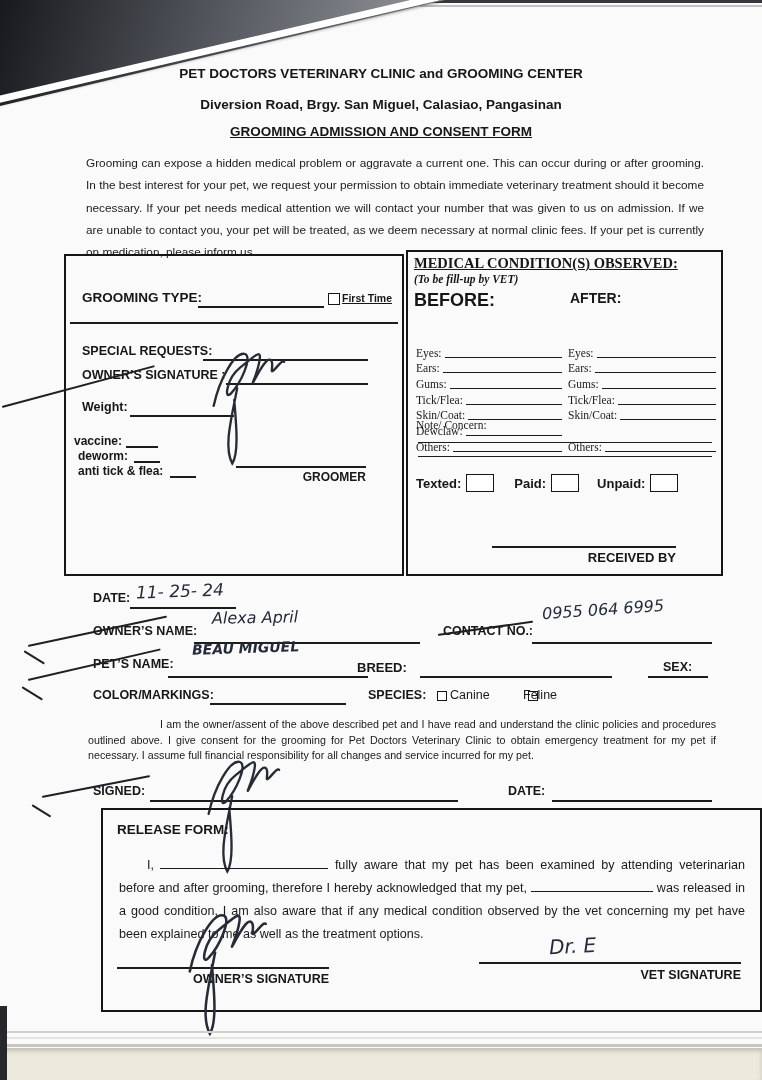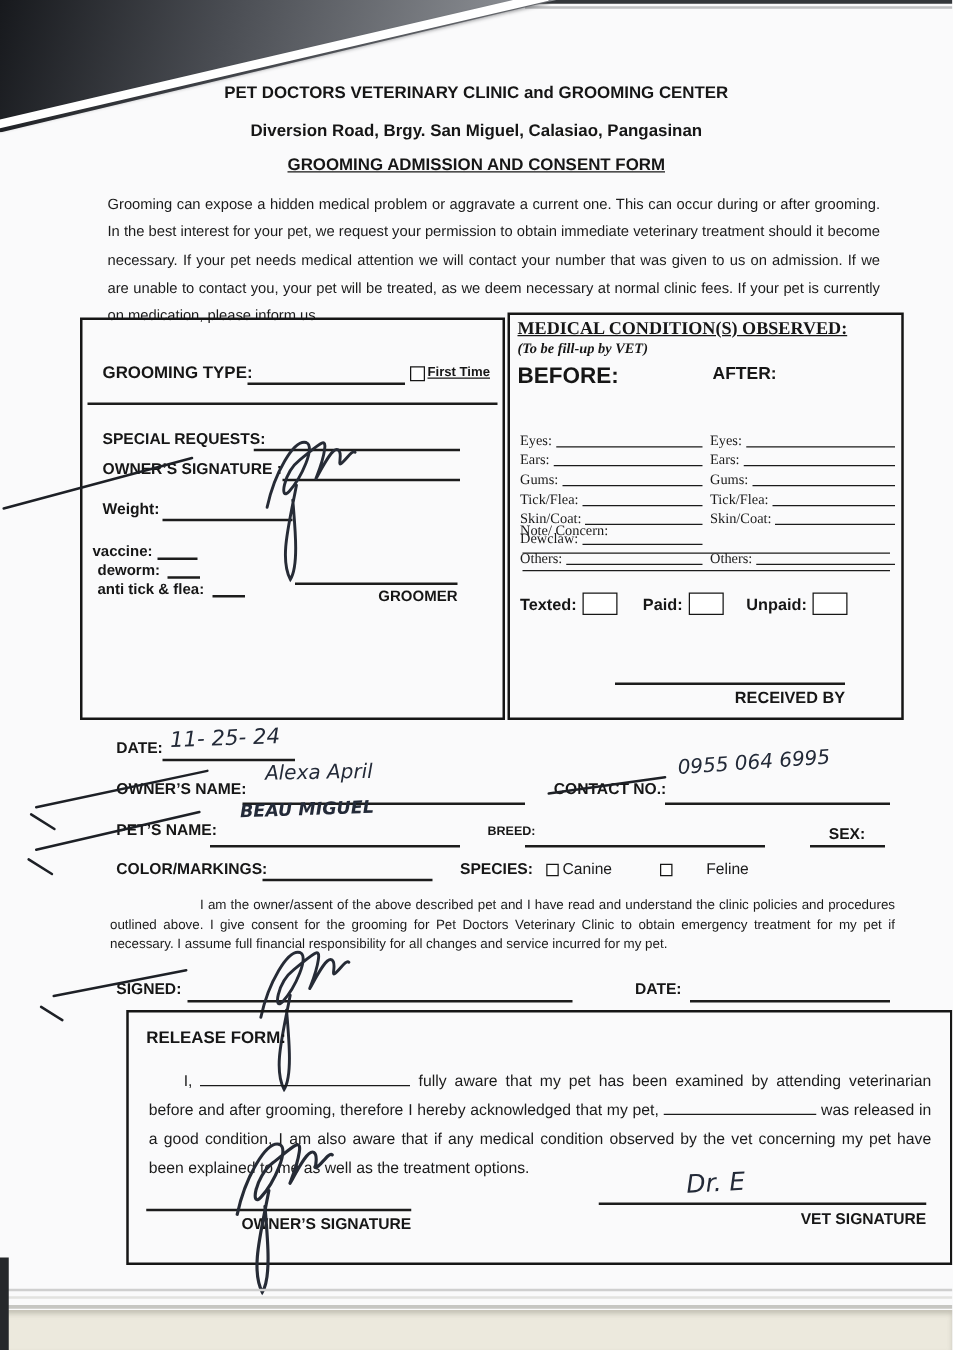--- a/index.html
+++ b/index.html
@@ -167,32 +167,32 @@
   <span class="ln" style="left:532px;top:642px;width:180px;"></span>
   <span class="abs hw" style="left:542px;top:600px;font-size:16px;transform:rotate(-4deg);">0955 064  6995</span>
   <div class="strike" style="left:438px;top:634px;width:96px;transform:rotate(-8deg);"></div>
 
   <span class="abs lbl" style="left:93px;top:657px;font-size:12.5px;">PET’S NAME:</span>
   <span class="ln" style="left:168px;top:676px;width:200px;"></span>
   <span class="abs hw" style="left:192px;top:640px;font-size:14px;font-weight:bold;transform:rotate(-2deg);">BEAU  MIGUEL</span>
   <div class="strike" style="left:28px;top:679px;width:136px;transform:rotate(-13deg);"></div>
   <div class="strike" style="left:22px;top:686px;width:24px;transform:rotate(32deg);"></div>
 
-  <span class="abs lbl" style="left:390px;top:660px;font-size:10px;">BREED:</span>
+  <span class="abs lbl" style="left:357px;top:660px;font-size:13px;">BREED:</span>
   <span class="ln" style="left:420px;top:676px;width:192px;"></span>
   <span class="abs lbl" style="left:616px;top:660px;font-size:12.5px;margin-left:47px;">SEX:</span>
   <span class="ln" style="left:648px;top:676px;width:60px;"></span>
 
   <span class="abs lbl" style="left:93px;top:688px;font-size:12.5px;">COLOR/MARKINGS:</span>
   <span class="ln" style="left:210px;top:703px;width:136px;"></span>
   <span class="abs lbl" style="left:368px;top:688px;font-size:12.5px;">SPECIES:</span>
   <span class="cb abs" style="left:437px;top:691px;width:8px;height:8px;"></span>
   <span class="abs" style="left:450px;top:688px;font-size:12.5px;">Canine</span>
   <span class="cb abs" style="left:528px;top:691px;width:8px;height:8px;"></span>
-  <span class="abs" style="left:565px;top:688px;font-size:12.5px;text-align:right;">Feline</span>
+  <span class="abs" style="left:523px;top:688px;font-size:12.5px;text-align:right;">Feline</span>
 
   <div class="abs para" style="left:88px;top:717px;width:628px;font-size:10.7px;line-height:15.6px;text-indent:72px;">I am the owner/assent of the above described pet and I have read and understand the clinic policies and procedures outlined above. I give consent for the grooming for Pet Doctors Veterinary Clinic to obtain emergency treatment for my pet if necessary. I assume full financial responsibility for all changes and service incurred for my pet.</div>
 
   <span class="abs lbl" style="left:93px;top:784px;font-size:12.5px;">SIGNED:</span>
   <span class="ln" style="left:150px;top:800px;width:308px;"></span>
   <div class="strike" style="left:42px;top:796px;width:110px;transform:rotate(-11deg);"></div>
   <div class="strike" style="left:32px;top:804px;width:22px;transform:rotate(32deg);"></div>
   <span class="abs lbl" style="left:508px;top:784px;font-size:12.5px;">DATE:</span>
   <span class="ln" style="left:552px;top:800px;width:160px;"></span>
 

